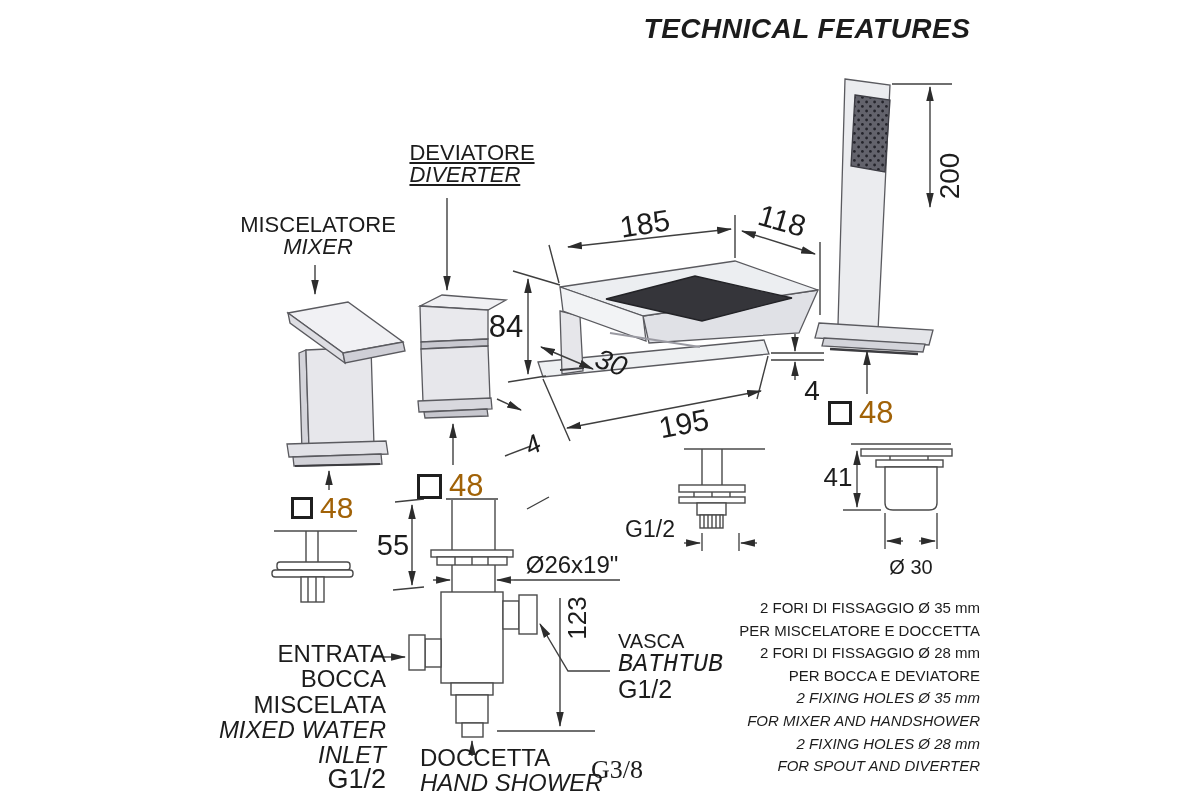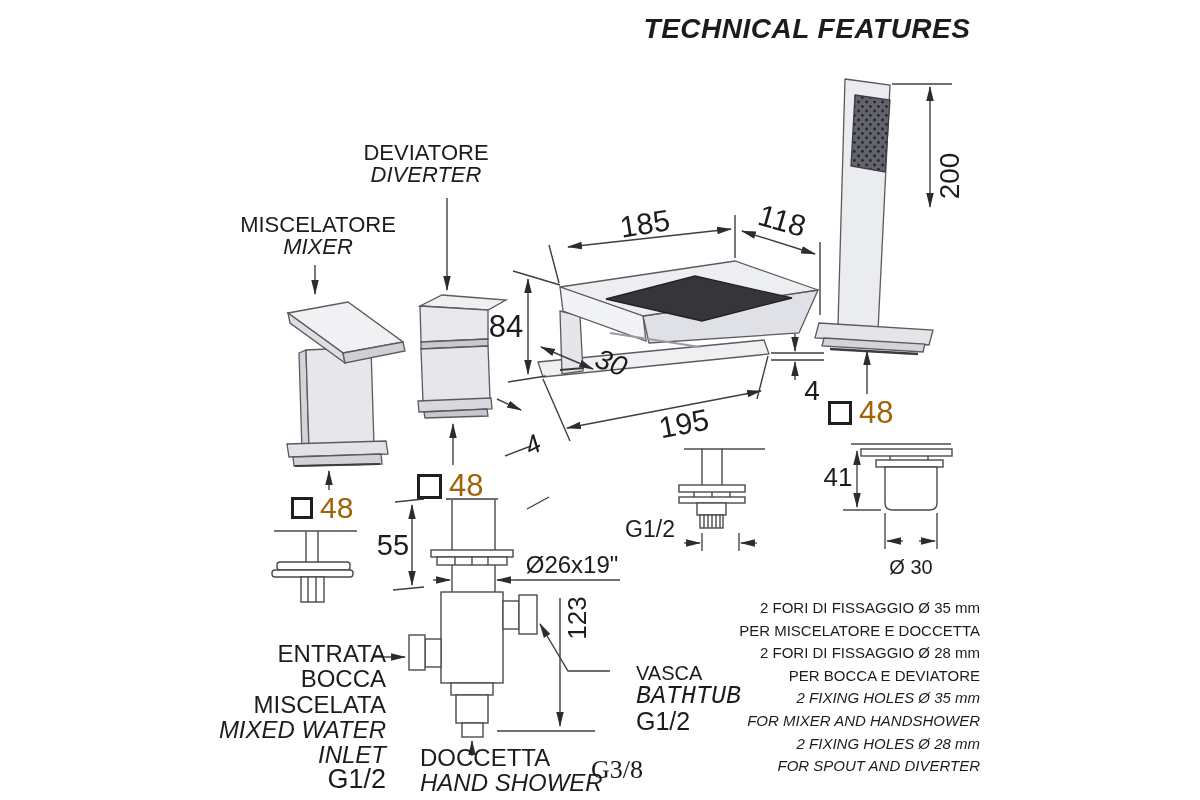--- a/index.html
+++ b/index.html
@@ -167,21 +167,21 @@
       <path d="M433,580 L450,580" marker-end="url(#arr)"></path>
       <path d="M514,580 L497,580" marker-end="url(#arr)"></path>
 
       <path d="M560,598 L560,726" marker-end="url(#arr)"></path>
       <path d="M497,731 L595,731"></path>
     </g>
   </svg>
 
   <div class="lbl ctr b it" style="left:807px; top:29px; font-size:28px; letter-spacing:0.5px;">TECHNICAL FEATURES</div>
 
-  <div class="blk" style="left:426px; top:164px; transform:translate(-50%,-50%); text-align:center; font-size:22px; line-height:22px;">
+  <div class="blk" style="left:472px; top:164px; transform:translate(-50%,-50%); text-align:left; font-size:22px; line-height:22px;text-decoration:underline;">
     <div>DEVIATORE</div>
     <div class="it">DIVERTER</div>
   </div>
 
   <div class="blk" style="left:318px; top:236px; transform:translate(-50%,-50%); text-align:center; font-size:22px; line-height:22px;">
     <div>MISCELATORE</div>
     <div class="it">MIXER</div>
   </div>
 
   <div class="lbl ctr" style="left:645px; top:224px; font-size:30px; transform:translate(-50%,-50%) rotate(-9deg);">185</div>
@@ -220,21 +220,21 @@
     <div class="it">INLET</div>
     <div style="font-size:27px;">G1/2</div>
   </div>
 
   <div class="blk" style="left:420px; top:745px; font-size:24px; line-height:25px;">
     <div>DOCCETTA</div>
     <div class="it">HAND SHOWER</div>
   </div>
   <div class="lbl" style="left:591px; top:755px; font-size:26px;font-family:Liberation Serif, serif;">G3/8</div>
 
-  <div class="blk" style="left:636px; top:630px;margin-top:32px;">
+  <div class="blk" style="left:618px; top:630px;">
     <div style="font-size:20px; line-height:23px;">VASCA</div>
     <div class="it" style="font-size:25px; line-height:23px;font-family:Liberation Mono, monospace;">BATHTUB</div>
     <div style="font-size:25px; line-height:27px;">G1/2</div>
   </div>
 
   <div class="blk rightcol" style="right:220px; top:597px; font-size:15px; line-height:22.6px;">
     <div>2 FORI DI FISSAGGIO Ø 35 mm</div>
     <div>PER MISCELATORE E DOCCETTA</div>
     <div>2 FORI DI FISSAGGIO Ø 28 mm</div>
     <div>PER BOCCA E DEVIATORE</div>

